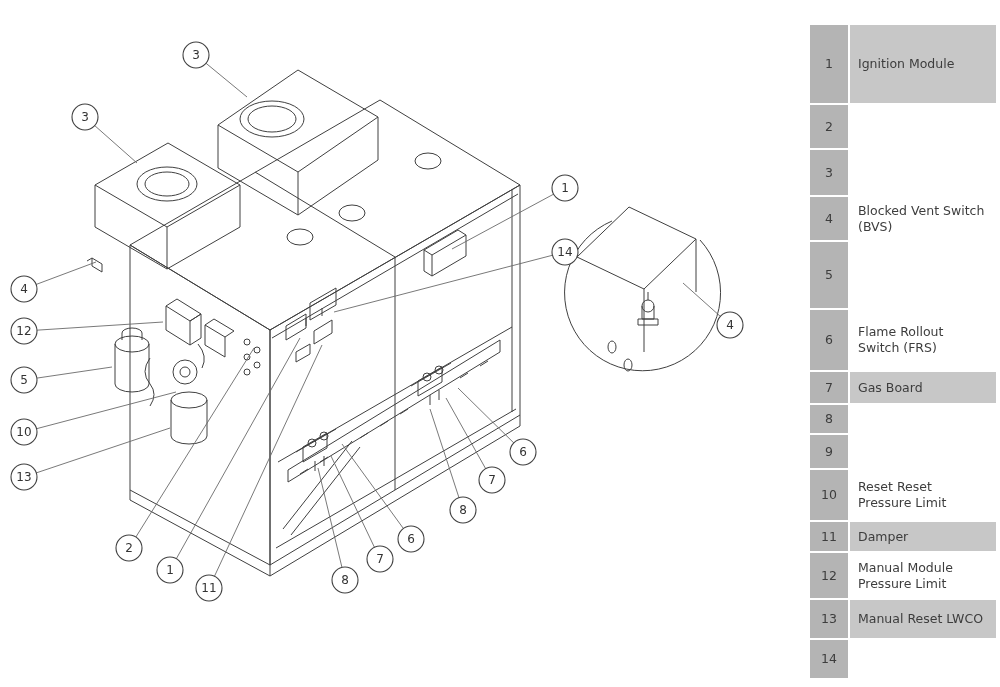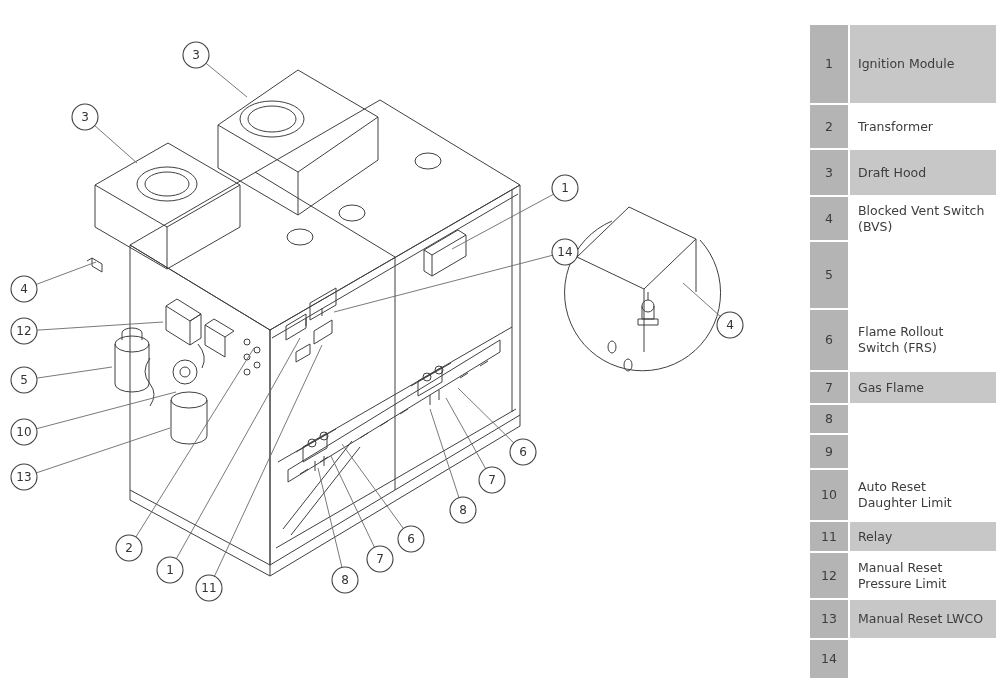--- a/index.html
+++ b/index.html
@@ -247,58 +247,56 @@
       </g>
   </svg>
 
   <div class="legend" id="legend">
       <div class="legend-row shaded">
         <div class="cell num">1</div>
         <div class="cell label">Ignition Module</div>
       </div>
       <div class="legend-row">
         <div class="cell num">2</div>
-        <div class="cell label">Transformer</div>
       </div>
       <div class="legend-row shaded">
         <div class="cell num">3</div>
-        <div class="cell label">Draft Hood</div>
       </div>
       <div class="legend-row">
         <div class="cell num">4</div>
         <div class="cell label">Blocked Vent Switch (BVS)</div>
       </div>
       <div class="legend-row shaded">
         <div class="cell num">5</div>
       </div>
       <div class="legend-row">
         <div class="cell num">6</div>
         <div class="cell label">Flame Rollout Switch (FRS)</div>
       </div>
       <div class="legend-row shaded">
         <div class="cell num">7</div>
-        <div class="cell label">Gas Flame</div>
+        <div class="cell label">Gas Board</div>
       </div>
       <div class="legend-row">
         <div class="cell num">8</div>
       </div>
       <div class="legend-row shaded">
         <div class="cell num">9</div>
       </div>
       <div class="legend-row">
         <div class="cell num">10</div>
-        <div class="cell label">Auto Reset Daughter Limit</div>
+        <div class="cell label">Reset Reset Pressure Limit</div>
       </div>
       <div class="legend-row shaded">
         <div class="cell num">11</div>
-        <div class="cell label">Relay</div>
+        <div class="cell label">Damper</div>
       </div>
       <div class="legend-row">
         <div class="cell num">12</div>
-        <div class="cell label">Manual Reset Pressure Limit</div>
+        <div class="cell label">Manual Module Pressure Limit</div>
       </div>
       <div class="legend-row shaded">
         <div class="cell num">13</div>
         <div class="cell label">Manual Reset LWCO</div>
       </div>
       <div class="legend-row">
         <div class="cell num">14</div>
       </div>
     </div>
 

